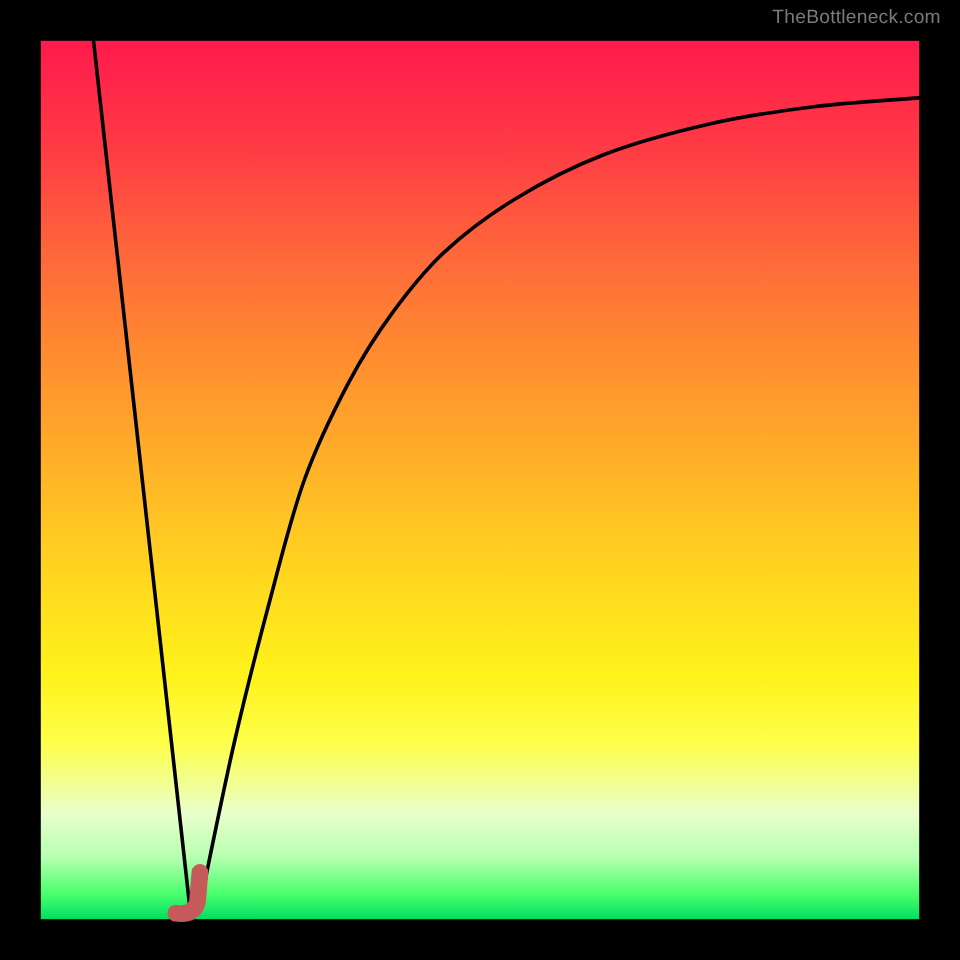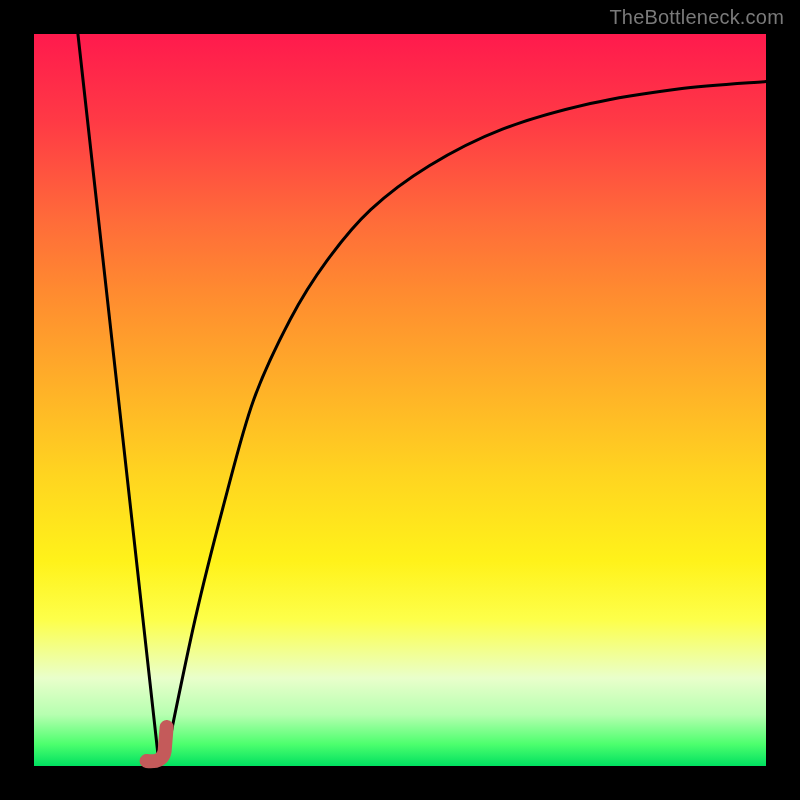--- a/index.html
+++ b/index.html
@@ -40,21 +40,21 @@
       #b6ffb0 93%,
       #4dff6e 97%,
       #00e060 100%
     );
   }
   .watermark {
     position: absolute;
     top: 6px;
     right: 16px;
     color: #7a7a7a;
-    font-size: 20px;
+    font-size: 16px;
     letter-spacing: 0.2px;
     font-weight: 400;
     user-select: none;
   }
   svg.curves {
     position: absolute;
     left: 0;
     top: 0;
     width: 732px;
     height: 732px;

